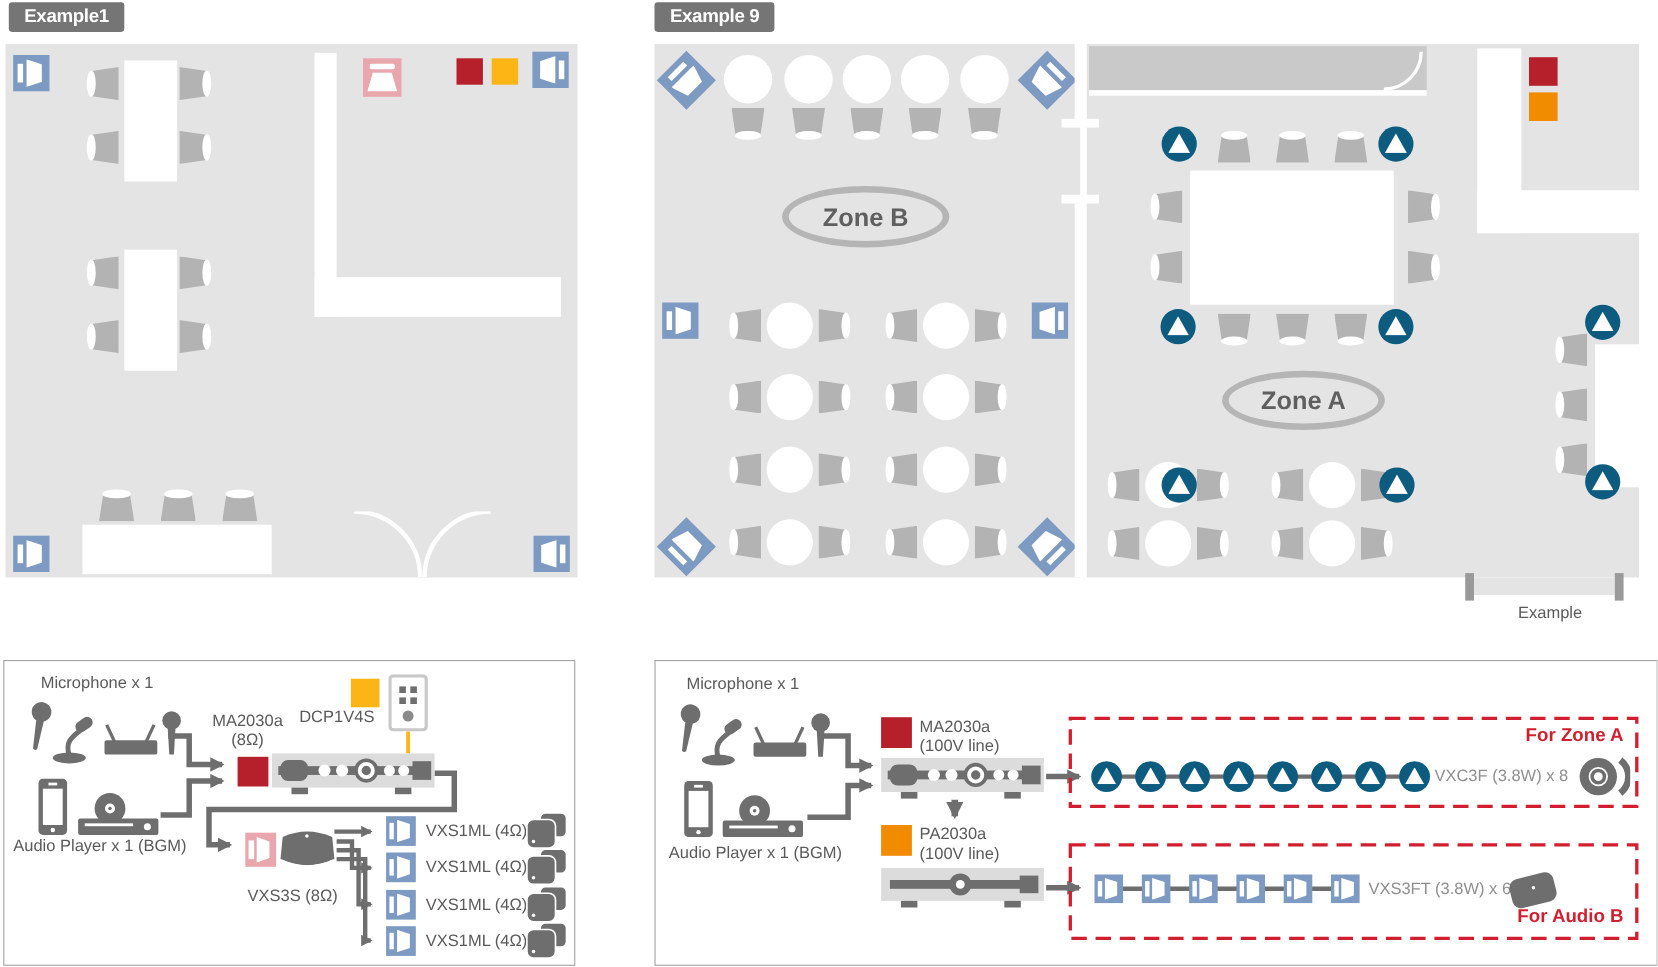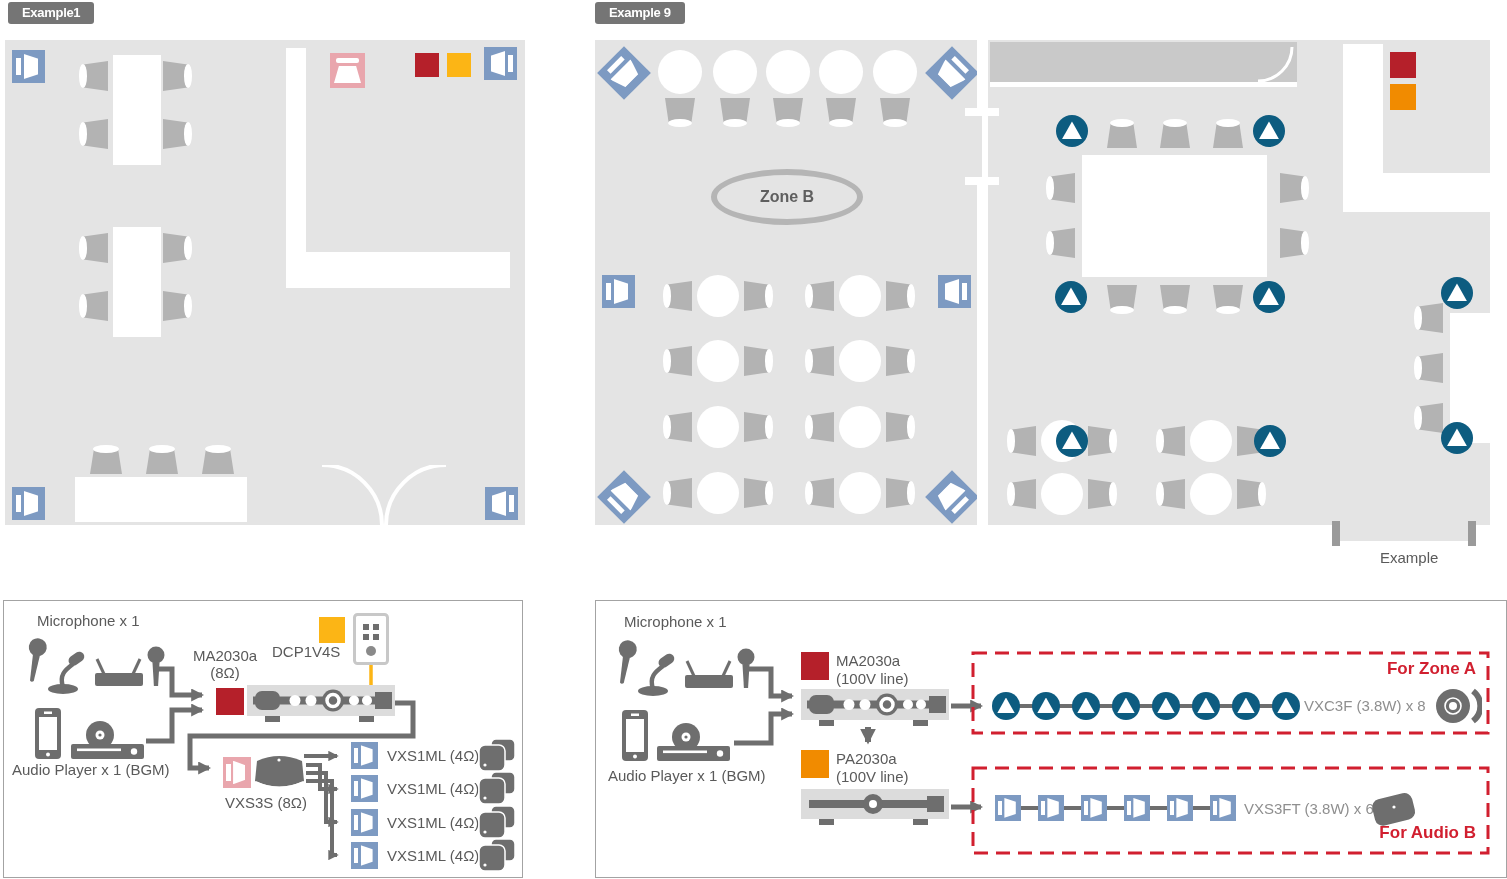--- a/index.html
+++ b/index.html
@@ -1,20 +1,20 @@
 <!DOCTYPE html>
 <html><head>
 <meta charset="utf-8">
 <style>
   html,body{margin:0;padding:0;background:#fff;}
   #canvas{position:relative;width:1507px;height:879px;background:#fff;overflow:hidden;
           font-family:"Liberation Sans",sans-serif;}
   .abs{position:absolute;}
   .room{position:absolute;background:#e4e4e4;}
-  .badge{position:absolute;background:#757575;color:#fff;font-weight:bold;font-size:13px;
+  .badge{position:absolute;background:#757575;color:#fff;font-weight:bold;font-size:17px;
          padding:3px 14px 4px;border-radius:3px;letter-spacing:-0.3px;}
   .wtable{position:absolute;background:#fff;}
   .rtable{position:absolute;background:#fff;border-radius:50%;}
   .wall{position:absolute;background:#fff;}
   
   .chair{position:absolute;width:30px;height:30px;}
   .chair::before{content:"";position:absolute;left:0;top:18%;width:100%;height:82%;
                  background:#b3b3b3;clip-path:polygon(12% 0,88% 0,100% 100%,0 100%);}
   .chair::after{content:"";position:absolute;left:10%;top:2%;width:80%;height:28%;
                 background:#fff;border-radius:50%;}
@@ -32,21 +32,21 @@
   .subf::before{content:"";position:absolute;left:18%;top:13%;width:64%;height:15%;background:#fff;border-radius:2px;}
   .subf::after{content:"";position:absolute;left:11%;top:36%;width:78%;height:51%;background:#fff;
                clip-path:polygon(19% 0,81% 0,100% 100%,0 100%);}
   .pinkspk{background:#e9a6ad;}
   
   .ceil{position:absolute;background:#0d5c80;border-radius:50%;}
   .ceil::after{content:"";position:absolute;left:19%;top:20%;width:62%;height:55%;background:#fff;
                clip-path:polygon(50% 0,100% 100%,0 100%);}
   .sq{position:absolute;}
   .zone{position:absolute;border:6px solid #b5b5b5;border-radius:50%;display:flex;
-        align-items:center;justify-content:center;font-weight:bold;font-size:16px;color:#5f5f5f;}
+        align-items:center;justify-content:center;font-weight:bold;font-size:23px;color:#5f5f5f;}
   .dbox{position:absolute;background:#fff;border:1.5px solid #a3a3a3;}
   .lbl{position:absolute;color:#5a5a5a;font-size:15px;white-space:nowrap;line-height:18px;}
   .lbl.c{text-align:center;}
   .tag{position:absolute;color:#d11f2f;font-weight:bold;font-size:17px;white-space:nowrap;text-align:right;}
   .chain-lbl{color:#8f8f8f;}
   .chain{position:absolute;display:flex;align-items:center;}
   .chain .ceil{position:relative;width:28px;height:28px;margin-right:12px;flex:none;}
   .chain .spk{position:relative;width:26px;height:26px;margin-right:17px;flex:none;}
   svg{display:block;}
   .svgabs{position:absolute;left:0;top:0;}
@@ -173,20 +173,23 @@
     <div class="chair c-s" style="left:225px;top:245px;"></div>
     <div class="chair c-w" style="left:57px;top:133px;"></div>
     <div class="chair c-w" style="left:57px;top:188px;"></div>
     <div class="chair c-e" style="left:292px;top:133px;"></div>
     <div class="chair c-e" style="left:292px;top:188px;"></div>
     <div class="ceil" style="left:68px;top:75px;width:32px;height:32px;"></div>
     <div class="ceil" style="left:265px;top:75px;width:32px;height:32px;"></div>
     <div class="ceil" style="left:67px;top:241px;width:32px;height:32px;"></div>
     <div class="ceil" style="left:265px;top:241px;width:32px;height:32px;"></div>
 
+    <div class="zone" style="left:123px;top:297px;width:136px;height:42px;">
+      <span>Zone A</span>
+    </div>
 
     <div class="rtable" style="left:53px;top:380px;width:42px;height:42px;"></div>
     <div class="chair c-w" style="left:18px;top:386px;"></div>
     <div class="chair c-e" style="left:100px;top:386px;"></div>
     <div class="ceil" style="left:68px;top:385px;width:32px;height:32px;"></div>
     <div class="rtable" style="left:202px;top:380px;width:42px;height:42px;"></div>
     <div class="chair c-w" style="left:167px;top:386px;"></div>
     <div class="chair c-e" style="left:249px;top:386px;"></div>
     <div class="ceil" style="left:266px;top:385px;width:32px;height:32px;"></div>
     <div class="rtable" style="left:53px;top:433px;width:42px;height:42px;"></div>
@@ -287,21 +290,21 @@
         <rect x="20" y="21" width="6" height="6" fill="#6e6e6e"></rect>
       <circle cx="18" cy="38" r="5" fill="#8a8a8a"></circle>
     </svg>
 
     <div class="spk pinkspk" style="left:219px;top:156px;width:28px;height:31px;"></div>
     <svg class="svgabs" style="left:248px;top:148px;" width="56" height="45">
       <path d="M5 12 Q27 2 50 12 L52 32 Q27 43 3 32 Z" fill="#6e6e6e"></path>
       <path d="M4 33 Q27 44 51 33" stroke="#fff" stroke-width="1.6" fill="none"></path>
       <circle cx="27" cy="11" r="1.6" fill="#fff"></circle>
     </svg>
-    <div class="lbl c" style="left:212px;top:193px;width:100px;">VXS3S (8Ω)</div>
+    <div class="lbl c" style="left:212px;top:205px;width:100px;">VXS3S (8Ω)</div>
 
     <div class="spk" style="left:347px;top:141px;width:27px;height:27px;"></div>
     <div class="lbl" style="left:383px;top:146px;">VXS1ML (4Ω)</div>
     <div class="spk" style="left:347px;top:174px;width:27px;height:27px;"></div>
     <div class="lbl" style="left:383px;top:179px;">VXS1ML (4Ω)</div>
     <div class="spk" style="left:347px;top:208px;width:27px;height:27px;"></div>
     <div class="lbl" style="left:383px;top:213px;">VXS1ML (4Ω)</div>
     <div class="spk" style="left:347px;top:241px;width:27px;height:27px;"></div>
     <div class="lbl" style="left:383px;top:246px;">VXS1ML (4Ω)</div>
     <svg class="svgabs" style="left:473px;top:136px;" width="42" height="36">

